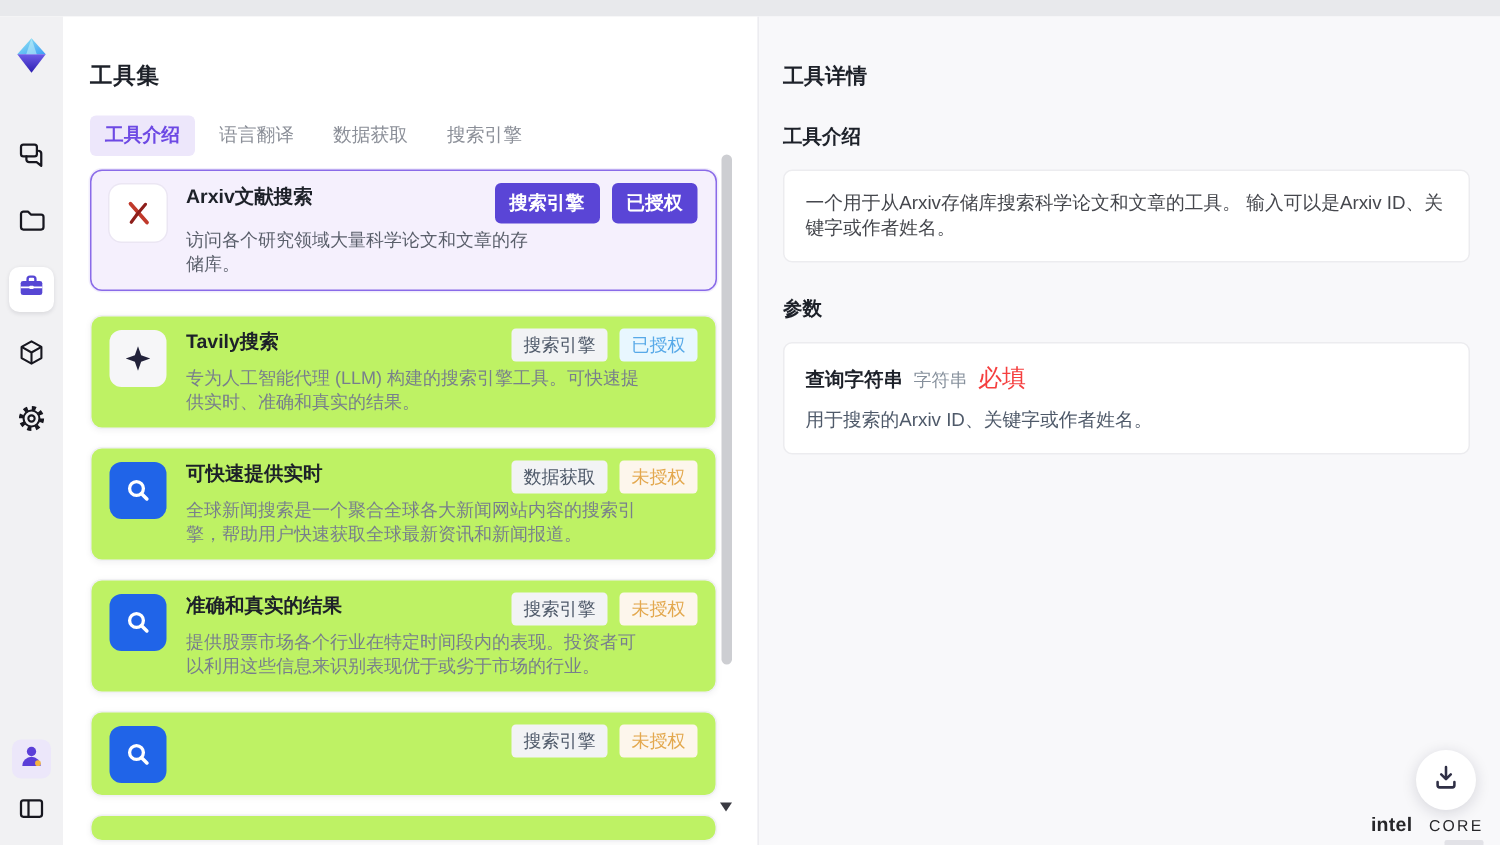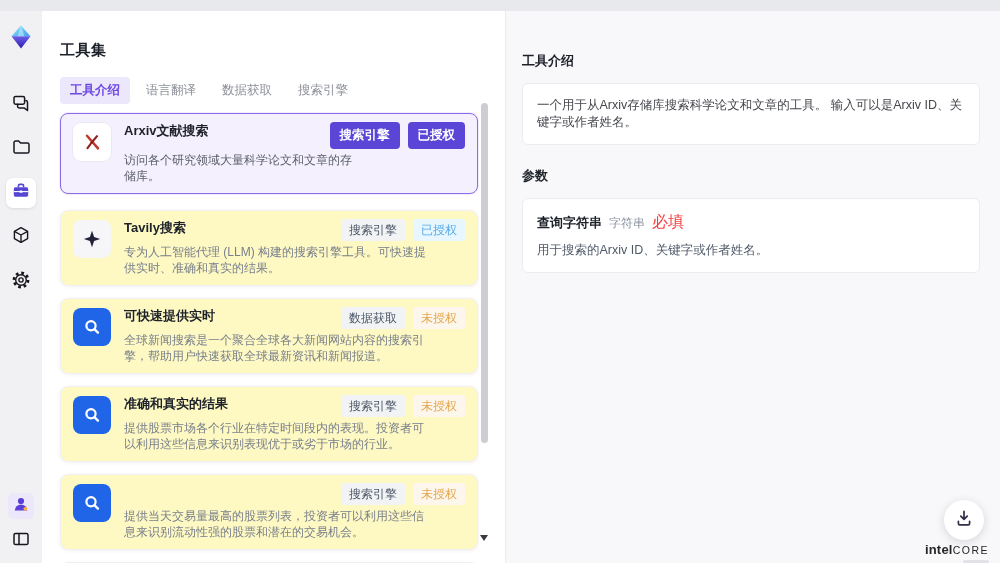--- a/index.html
+++ b/index.html
@@ -20,21 +20,21 @@
 
   
   .list-panel{position:absolute;left:42px;top:0;width:463px;bottom:7px;background:#fff;
               padding:20px 0 0 18px;overflow:hidden;}
   .panel-title{font-size:15px;font-weight:bold;letter-spacing:.5px;}
   .tabs{margin-top:17px;display:flex;gap:6px;}
   .tab{border:0;background:transparent;font:12.5px "Liberation Sans",sans-serif;color:#8b8f98;
        padding:5px 10px;border-radius:4px;cursor:pointer;}
   .tab.active{background:var(--tab-active-bg,#ede7fb);color:var(--accent,#6d49e4);font-weight:bold;}
   .cards{margin-top:9px;width:418px;display:flex;flex-direction:column;gap:12px;}
-  .card{background:#fef9c3;border:1px solid #f0f0f3;border-radius:8px;padding:8px 12px;
+  .card{background:#bef264;border:1px solid #f0f0f3;border-radius:8px;padding:8px 12px;
         display:flex;gap:13px;box-shadow:0 1px 4px rgba(15,15,40,.05);cursor:pointer;}
   .card.selected{background:var(--selected-bg,#f5f0fd);border:1px solid var(--selected-border,#8a6be8);
         box-shadow:0 0 0 1px rgba(138,107,232,.12);margin-bottom:4px;}
   .tool-icon{flex:none;width:38px;height:38px;border-radius:8px;margin-top:1px;
         display:flex;align-items:center;justify-content:center;}
   .tool-icon .ic{display:none;line-height:0;}
   .tool-icon.icon-arxiv{background:#fff;box-shadow:0 0 0 1px rgba(0,0,0,.04);}
   .tool-icon.icon-arxiv .i-arxiv{display:block;}
   .tool-icon.icon-tavily{background:#f6f6f8;}
   .tool-icon.icon-tavily .i-tavily{display:block;}
@@ -66,21 +66,21 @@
   .param-line{display:flex;align-items:baseline;}
   .param-name{font-size:13px;font-weight:bold;}
   .param-type{font-size:12px;color:#86909c;margin-left:7px;}
   .param-req{font-size:16px;color:var(--required,#f53f3f);margin-left:7px;}
   .param-desc{margin-top:9px;font-size:12.5px;color:#4e5969;}
 
   
   .fab{position:absolute;right:16px;bottom:34px;width:40px;height:40px;border-radius:50%;background:#fff;
        box-shadow:0 2px 10px rgba(20,20,50,.15);display:flex;align-items:center;justify-content:center;cursor:pointer;}
   .brand{position:absolute;right:11px;bottom:8px;text-align:right;line-height:1;}
-  .brand-row{display:flex;align-items:baseline;gap:0;justify-content:flex-end;}
+  .brand-row{display:flex;align-items:baseline;gap:11px;justify-content:flex-end;}
   .brand-intel{font-size:13px;font-weight:bold;color:#262629;letter-spacing:.2px;}
   .brand-core{font-size:10.5px;color:#262629;letter-spacing:1.5px;}
   .brand-bar{margin:4px 0 0 auto;width:26px;height:6px;background:#e2e2e7;border-radius:1.5px;}
   .bottom-strip{position:absolute;left:42px;right:0;bottom:0;height:7px;background:#f1f2f4;border-top:1px solid #e5e6ea;}
 </style>
 </head>
 <body>
 
 <div class="app" style="--accent: #6d49e4; --accent-solid: #5a45d6; --tab-active-bg: #ede7fb; --selected-bg: #f5f0fd; --selected-border: #8a6be8; --auth-bg: #e8f7ff; --auth-fg: #57a9e8; --unauth-bg: #fdf6ec; --unauth-fg: #e3a84e; --required: #f53f3f; --search-blue: #2064e8;">
 
@@ -281,34 +281,34 @@
       </span>
 
     </div>
     <div class="card-body">
       <div class="card-top">
         <span class="badges">
           <span class="badge cat">搜索引擎</span>
           <span class="badge auth unauthorized">未授权</span>
         </span>
       </div>
-      <div class="tool-desc">提供当天交易量最高的股票列表，投资者可以利用这些信息来识别流动性强的股票和潜在的交易机会。</div>
     </div>
   </div>
 
   <div class="card">
     
     
   </div>
 </div>
     <div class="vscroll-thumb"></div>
     <div class="vscroll-arrow"></div>
   </section>
 
   <section class="detail-panel">
+    <h2 class="detail-title">工具详情</h2>
     <h3 class="section-h">工具介绍</h3>
     <div class="box">
       <div class="intro-text">一个用于从Arxiv存储库搜索科学论文和文章的工具。 输入可以是Arxiv ID、关键字或作者姓名。</div>
     </div>
     <h3 class="section-h">参数</h3>
     <div class="box">
       <div class="param-line">
         <span class="param-name">查询字符串</span>
         <span class="param-type">字符串</span>
         <span class="param-req">必填</span>

